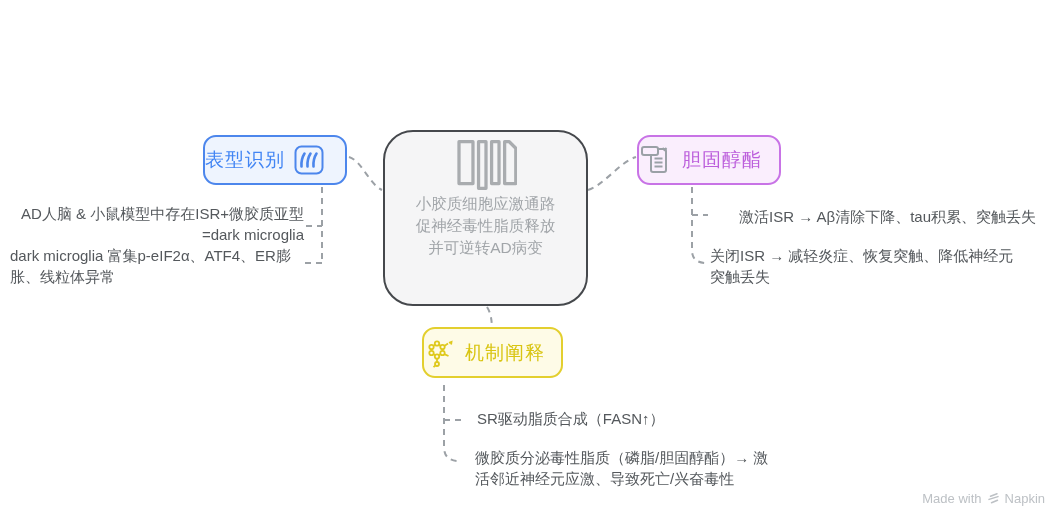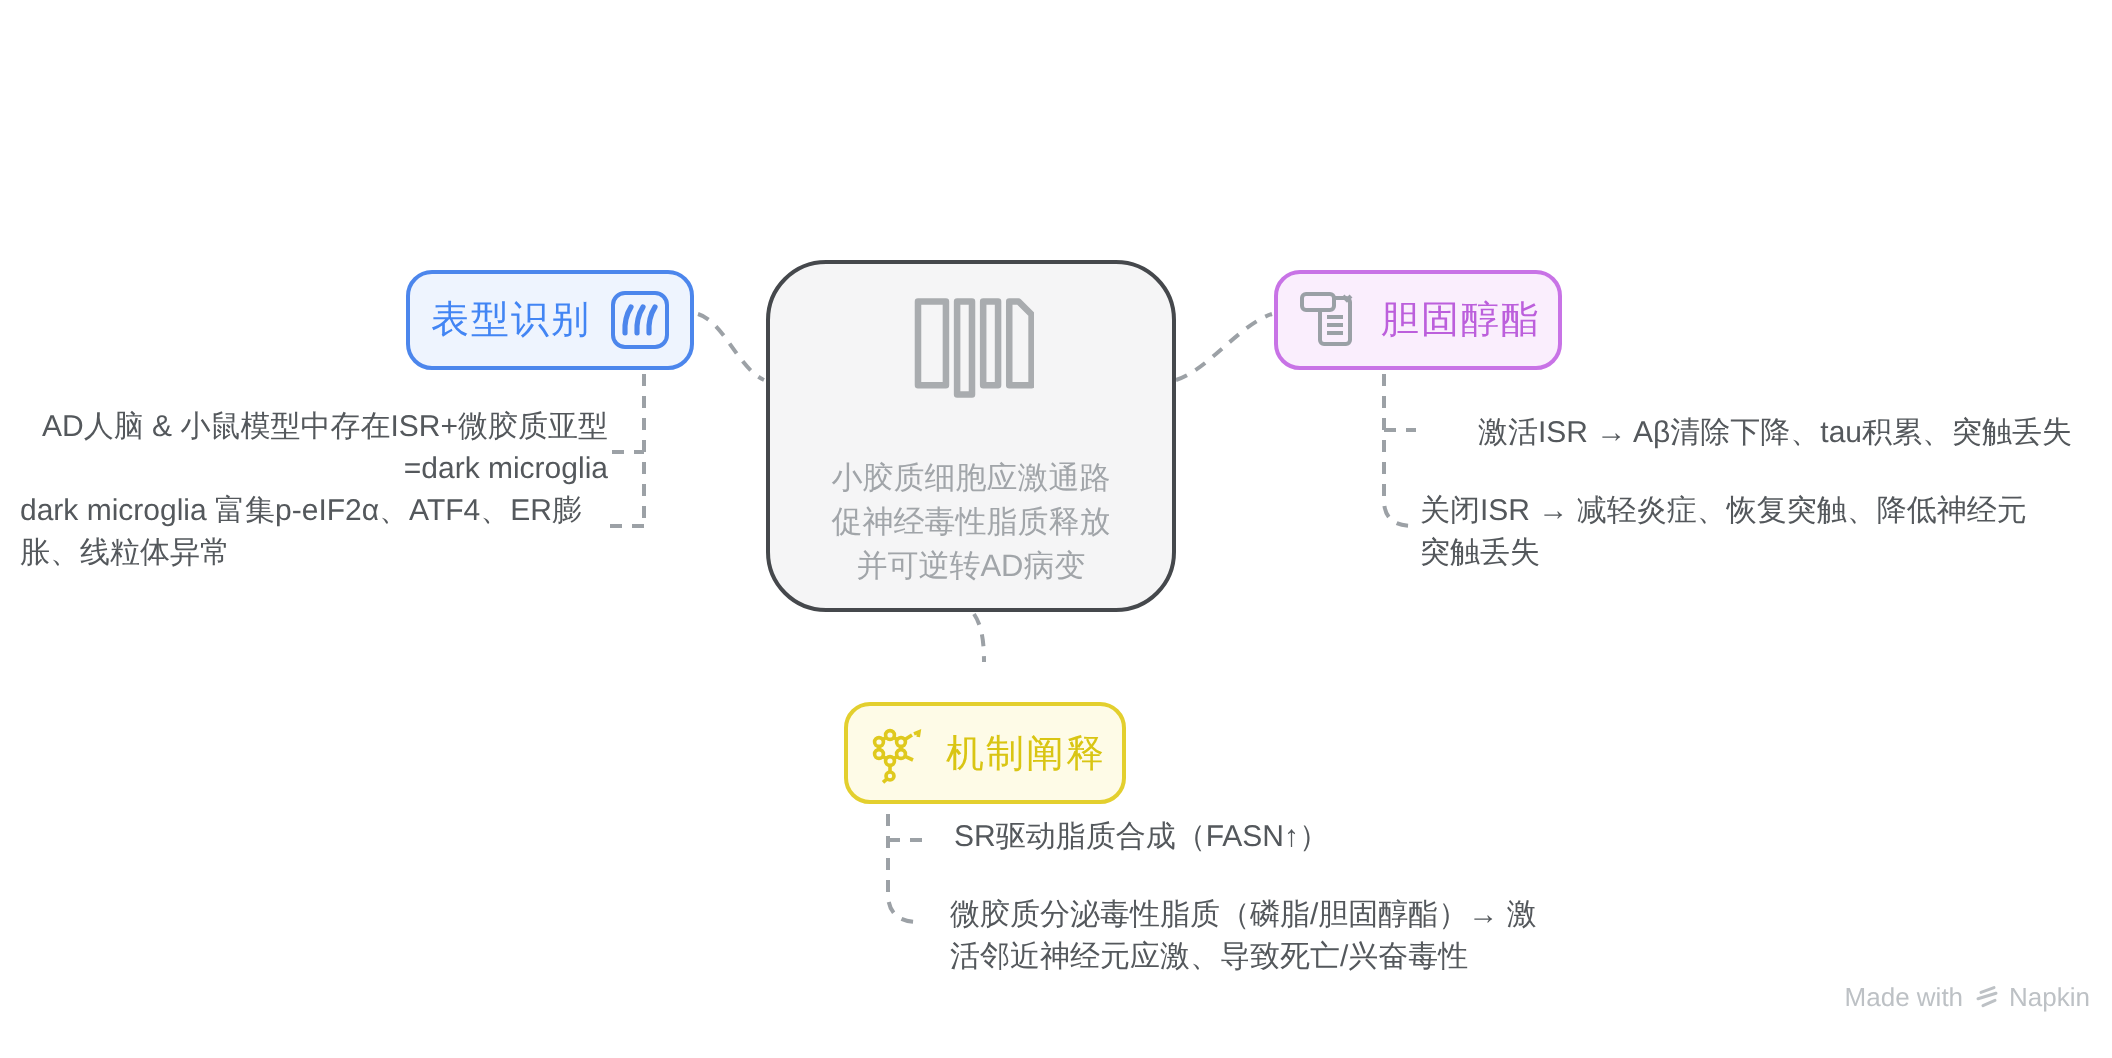--- a/index.html
+++ b/index.html
@@ -24,32 +24,32 @@
     fill: none;
     stroke: #9CA1A6;
     stroke-width: 2;
     stroke-dasharray: 6 5;
   }
 
   .node {
     position: absolute;
     display: flex;
     align-items: center;
-    justify-content: center;
+    justify-content: flex-start;
     gap: 9px;
   }
 
   .node.central {
     left: 383px; top: 130px;
     width: 205px; height: 176px;
     border: 2px solid #45484C;
     border-radius: 30px;
     background: #F5F5F6;
     flex-direction: column;
-    gap: 28px;
+    gap: 1px;
     padding-top: 6px;
   }
   .central-text {
     color: #A1A5A9;
     font-size: 15.5px;
     line-height: 22px;
     text-align: center;
     white-space: pre-line;
   }
 
@@ -66,21 +66,21 @@
     background: #EEF4FE;
     color: #4285F4;
   }
   .node.purple {
     left: 637px; top: 135px; width: 144px;
     border-color: #C873E6;
     background: #FAEEFD;
     color: #BC5FDC;
   }
   .node.yellow {
-    left: 422px; top: 351px; width: 141px; height: 51px;
+    left: 422px; top: 327px; width: 141px; height: 51px;
     border-color: #E3CF2E;
     background: #FEFBE7;
     color: #D9C513;
   }
 
   .note {
     position: absolute;
     color: #54585C;
     font-size: 15px;
     line-height: 21px;

